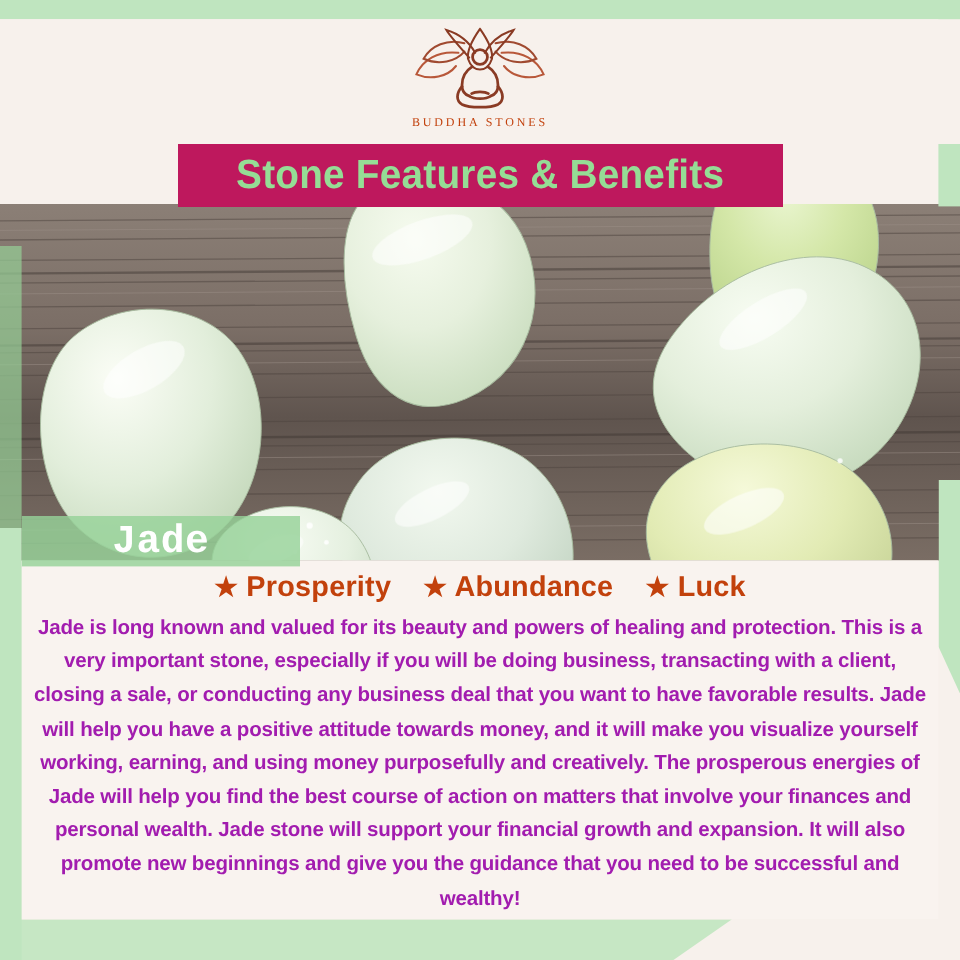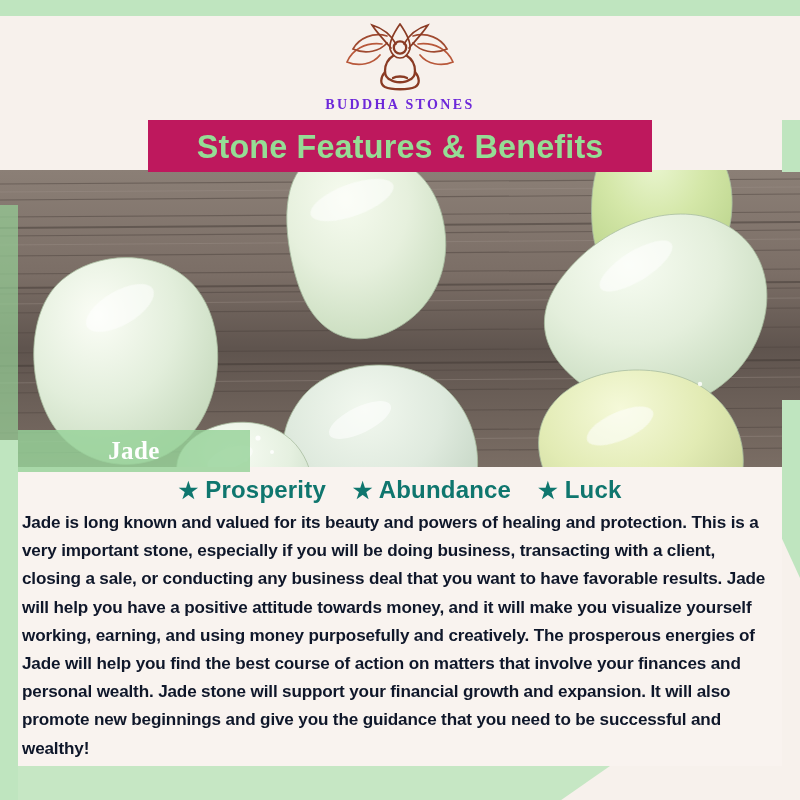--- a/index.html
+++ b/index.html
@@ -77,24 +77,24 @@
   .logo-wrap {
     display: flex;
     flex-direction: column;
     align-items: center;
     padding-top: 6px;
   }
   .logo-mark { line-height: 0; }
   .brand-name {
     margin-top: 3px;
     font-family: "Liberation Serif", serif;
-    font-size: 14px;
+    font-size: 10px;
     letter-spacing: 2.4px;
-    color: #6d28d9;
-    font-weight: 700;
+    color: #c2410c;
+    font-weight: 400;
   }
 
   
   .title-banner {
     position: absolute;
     left: 148px; top: 120px;
     width: 504px; height: 52px;
     background: #be185d;
     z-index: 4;
     display: flex;
@@ -127,55 +127,55 @@
     position: absolute;
     left: 18px; top: 430px;
     width: 232px; height: 42px;
     background: rgba(150, 210, 152, 0.82);
     z-index: 7;
     display: flex;
     align-items: center;
     justify-content: center;
   }
   .stone-label-text {
-    font-family: Liberation Serif, serif;
+    font-family: Liberation Mono, monospace;
     font-weight: bold;
-    font-size: 25px;
+    font-size: 33px;
     color: #ffffff;
     letter-spacing: 0.4px;
   }
 
   
   .content {
     position: absolute;
     left: 18px; top: 467px;
     width: 764px; height: 299px;
     background: #f9f3ef;
     z-index: 5;
   }
   .benefits {
     margin-top: 9px;
     text-align: center;
     font-family: "Liberation Sans Narrow", "Liberation Sans", sans-serif;
     font-weight: bold;
     font-size: 24px;
-    color: #0f766e;
+    color: #c2410c;
     white-space: nowrap;
     letter-spacing: 0.2px;
   }
   .benefits .star { font-size: 22px; }
   .benefits .gap { display: inline-block; width: 13px; }
   .body-text {
     margin: 5px 4px 0 4px;
     font-family: "Liberation Sans", sans-serif;
     font-weight: bold;
     font-size: 17.1px;
     line-height: 28.2px;
-    color: #0f172a;
-    text-align: left;
+    color: #a21caf;
+    text-align: center;
     letter-spacing: -0.15px;
   }
 </style>
 </head>
 <body>
 
 <div class="poster">
 
   <div class="band-top"></div>
   <div class="band-right-upper"></div>

